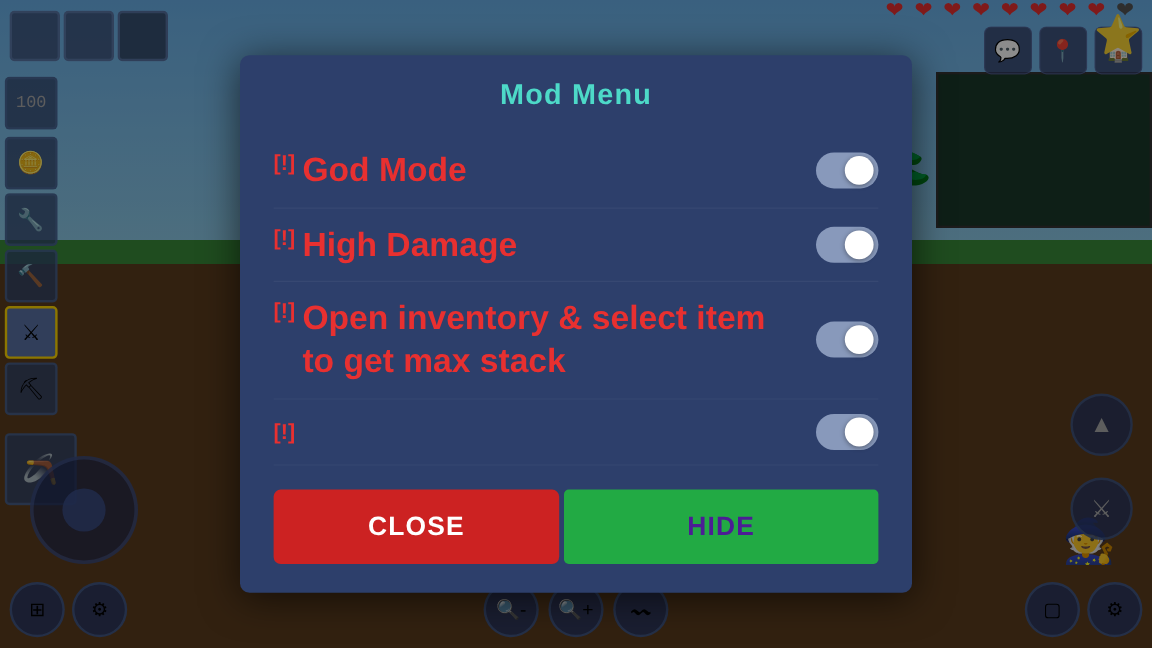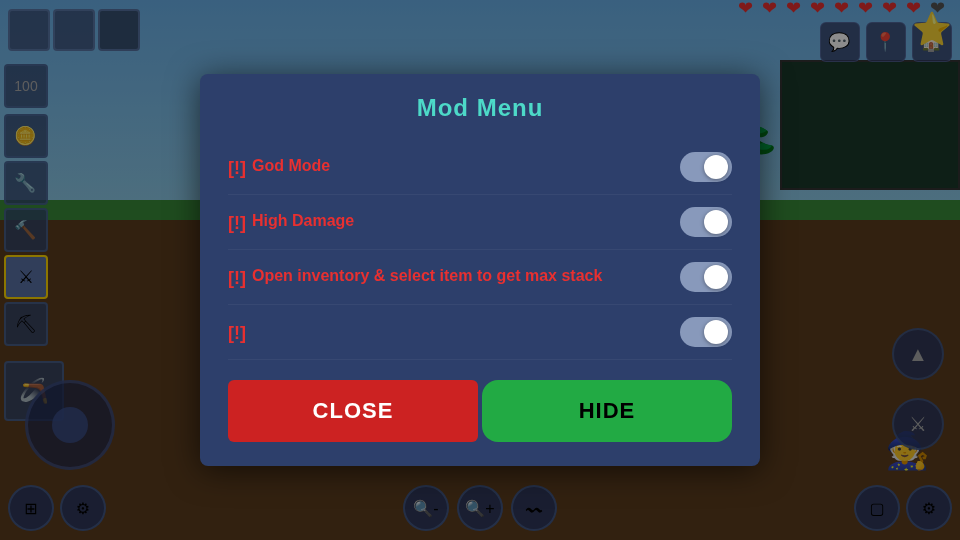--- a/index.html
+++ b/index.html
@@ -282,21 +282,21 @@
     .exclaim {
       color: #e83030;
       font-weight: bold;
       font-size: 18px;
       flex-shrink: 0;
       margin-top: 2px;
     }
 
     .item-text {
       color: #e83030;
-      font-size: 16px;
+      font-size: 28px;
       font-weight: bold;
       line-height: 1.3;
     }
 
     
     .toggle {
       width: 52px;
       height: 30px;
       background: #8899bb;
       border-radius: 15px;
@@ -331,27 +331,27 @@
       font-size: 22px;
       font-weight: bold;
       border: none;
       border-radius: 6px;
       cursor: pointer;
       letter-spacing: 1px;
     }
 
     .btn-hide {
       flex: 1;
-      padding: 18px 0;
+      padding: 18px 12px;
       background: #22aa44;
-      color: #000000;
+      color: #4c1d95;
       font-size: 22px;
       font-weight: bold;
       border: none;
-      border-radius: 16px;
+      border-radius: 4px;
       cursor: pointer;
       letter-spacing: 1px;
     }
 
     
     .tree-right {
       position: absolute;
       top: 80px;
       right: 175px;
       font-size: 80px;
@@ -419,21 +419,21 @@
   </div>
 </div>
 
 <div class="star-btn">⭐</div>
 
 <div class="minimap" style="top:60px; right:0; width:180px; height:130px; background:#1a3a2a;">
 </div>
 
 <div class="sidebar-left">
   <div style="display:flex; gap:3px; margin-bottom:3px;">
-    <div class="inv-slot" style="font-size:14px; color:#aaa;">100</div>
+    <div class="inv-slot" style="font-size:14px; color:#aaa;font-family:Liberation Mono, monospace;">100</div>
   </div>
   <div class="inv-slot">🪙</div>
   <div class="inv-slot">🔧</div>
   <div class="inv-slot">🔨</div>
   <div class="inv-slot active">⚔</div>
   <div class="inv-slot">⛏</div>
   <div style="margin-top:12px;">
     <div class="inv-slot" style="width:60px; height:60px; font-size:24px;">🪃</div>
   </div>
 </div>

